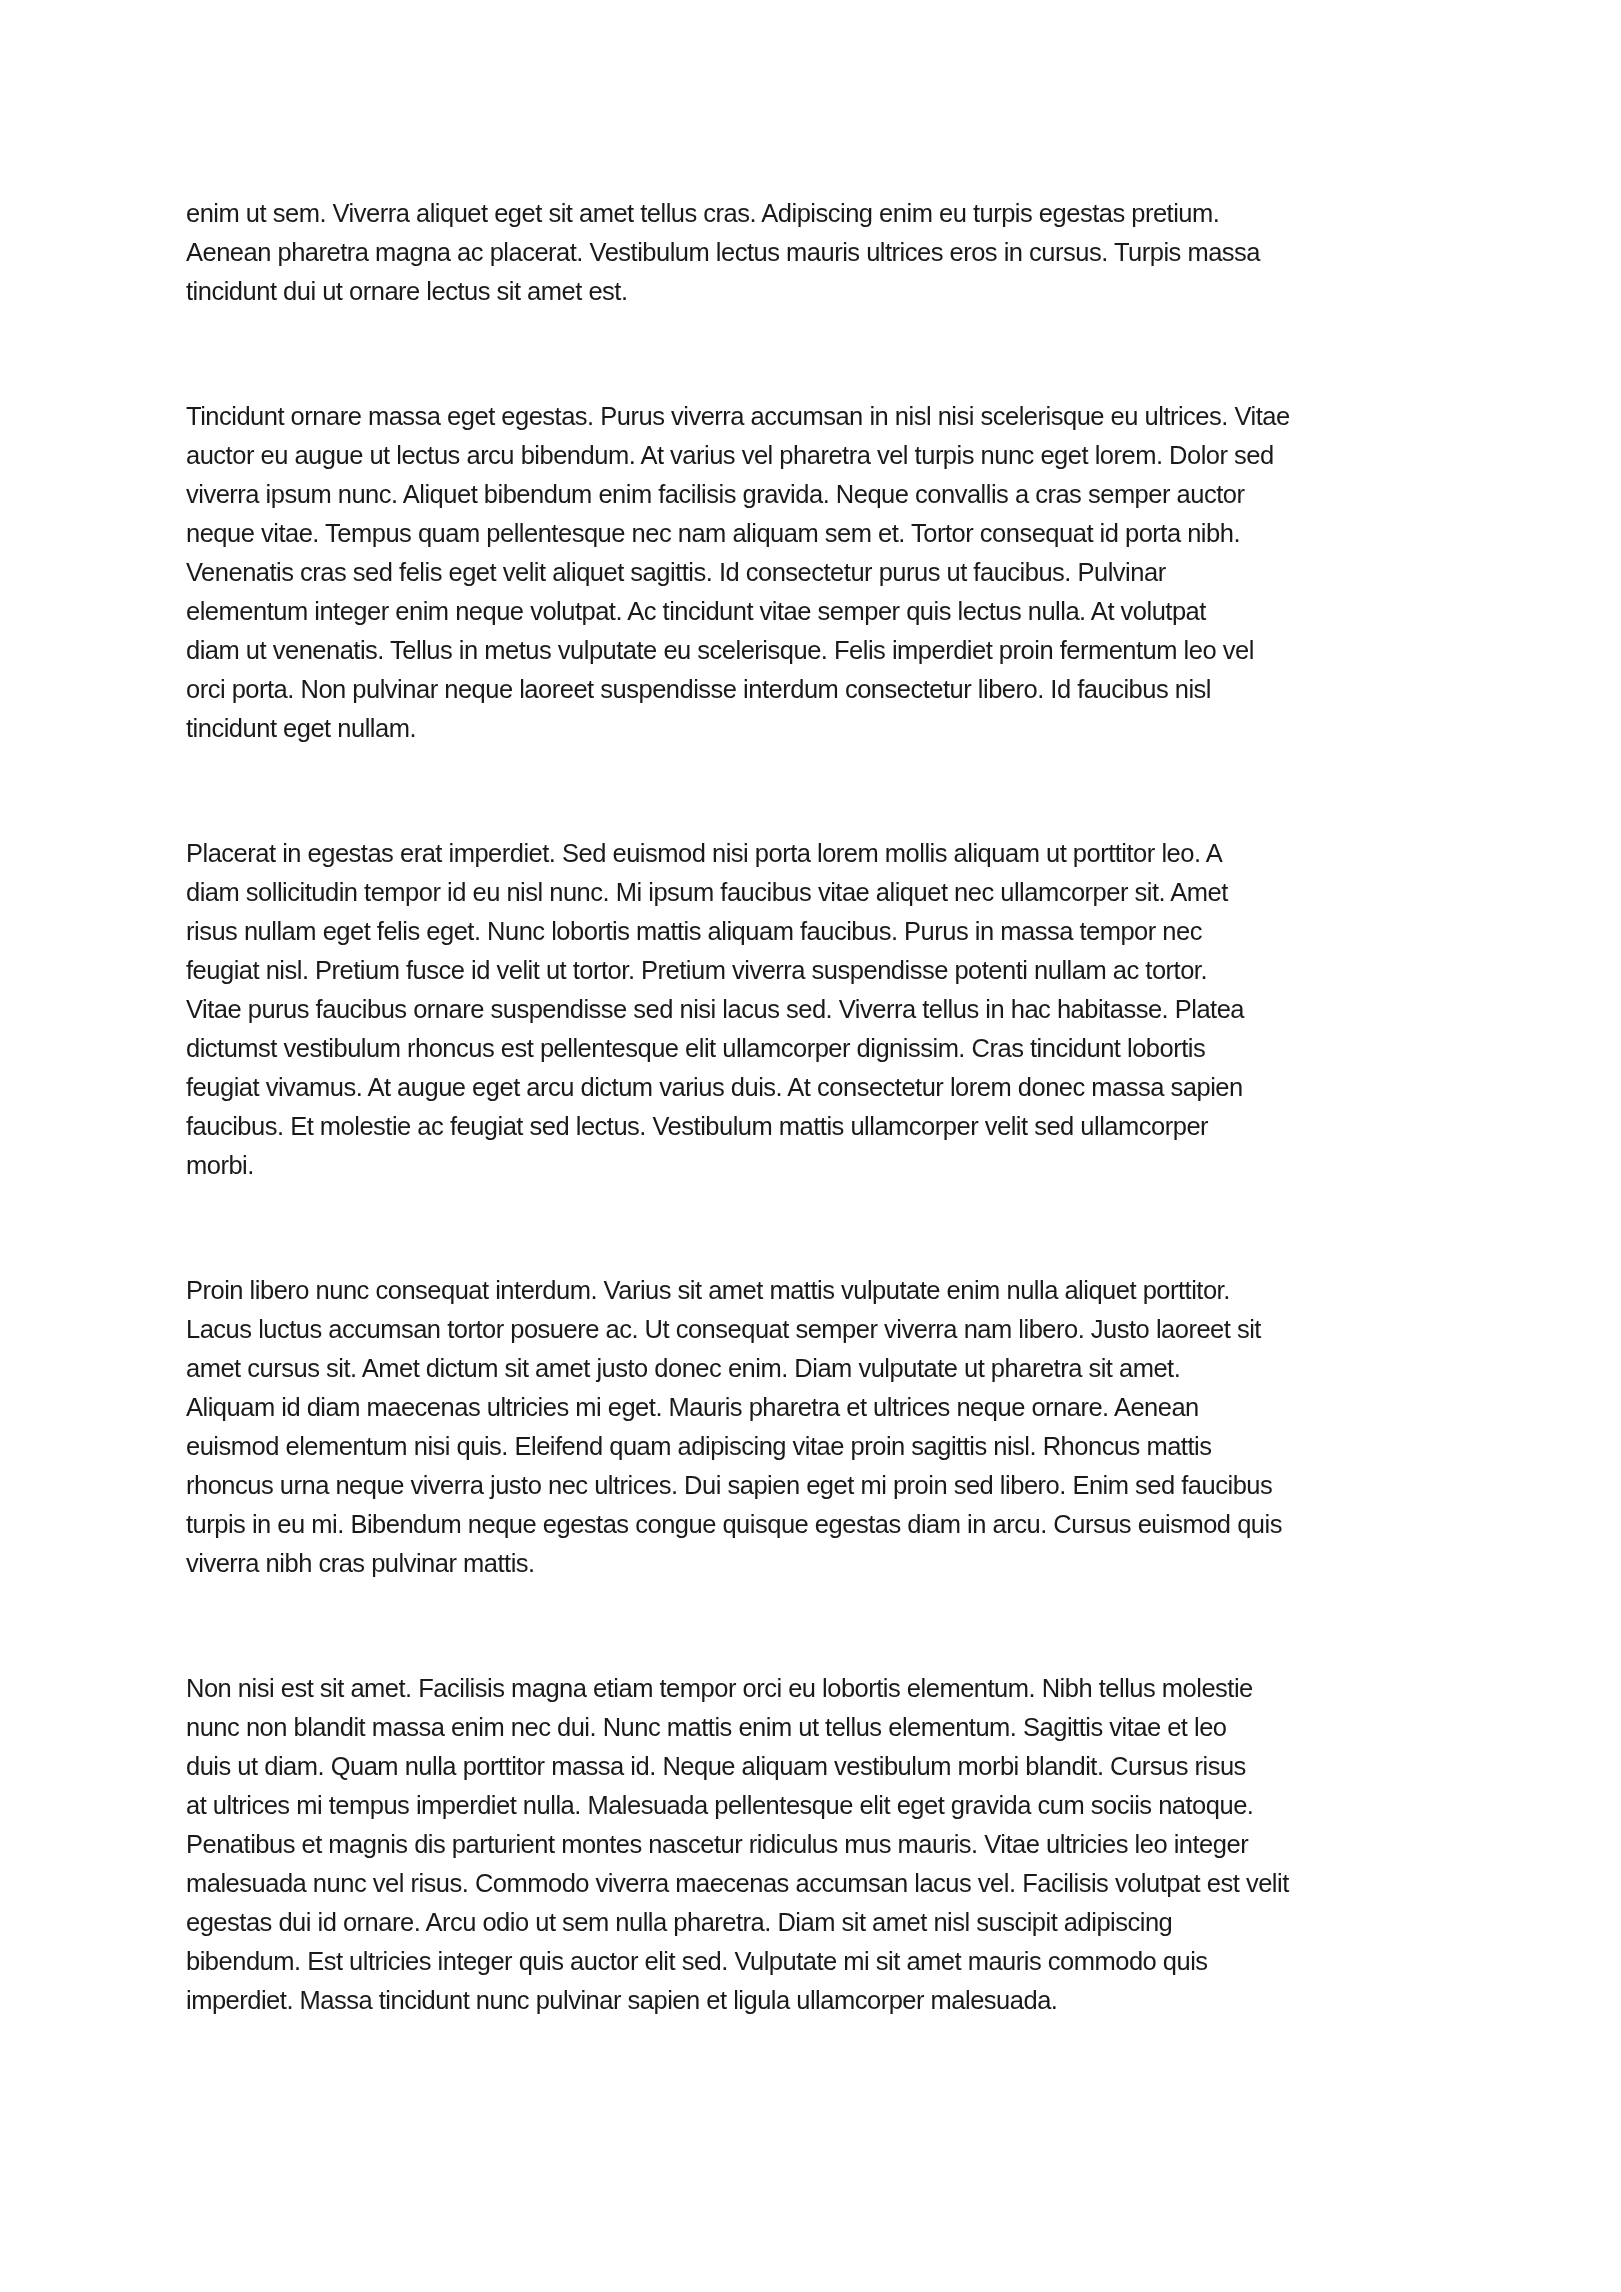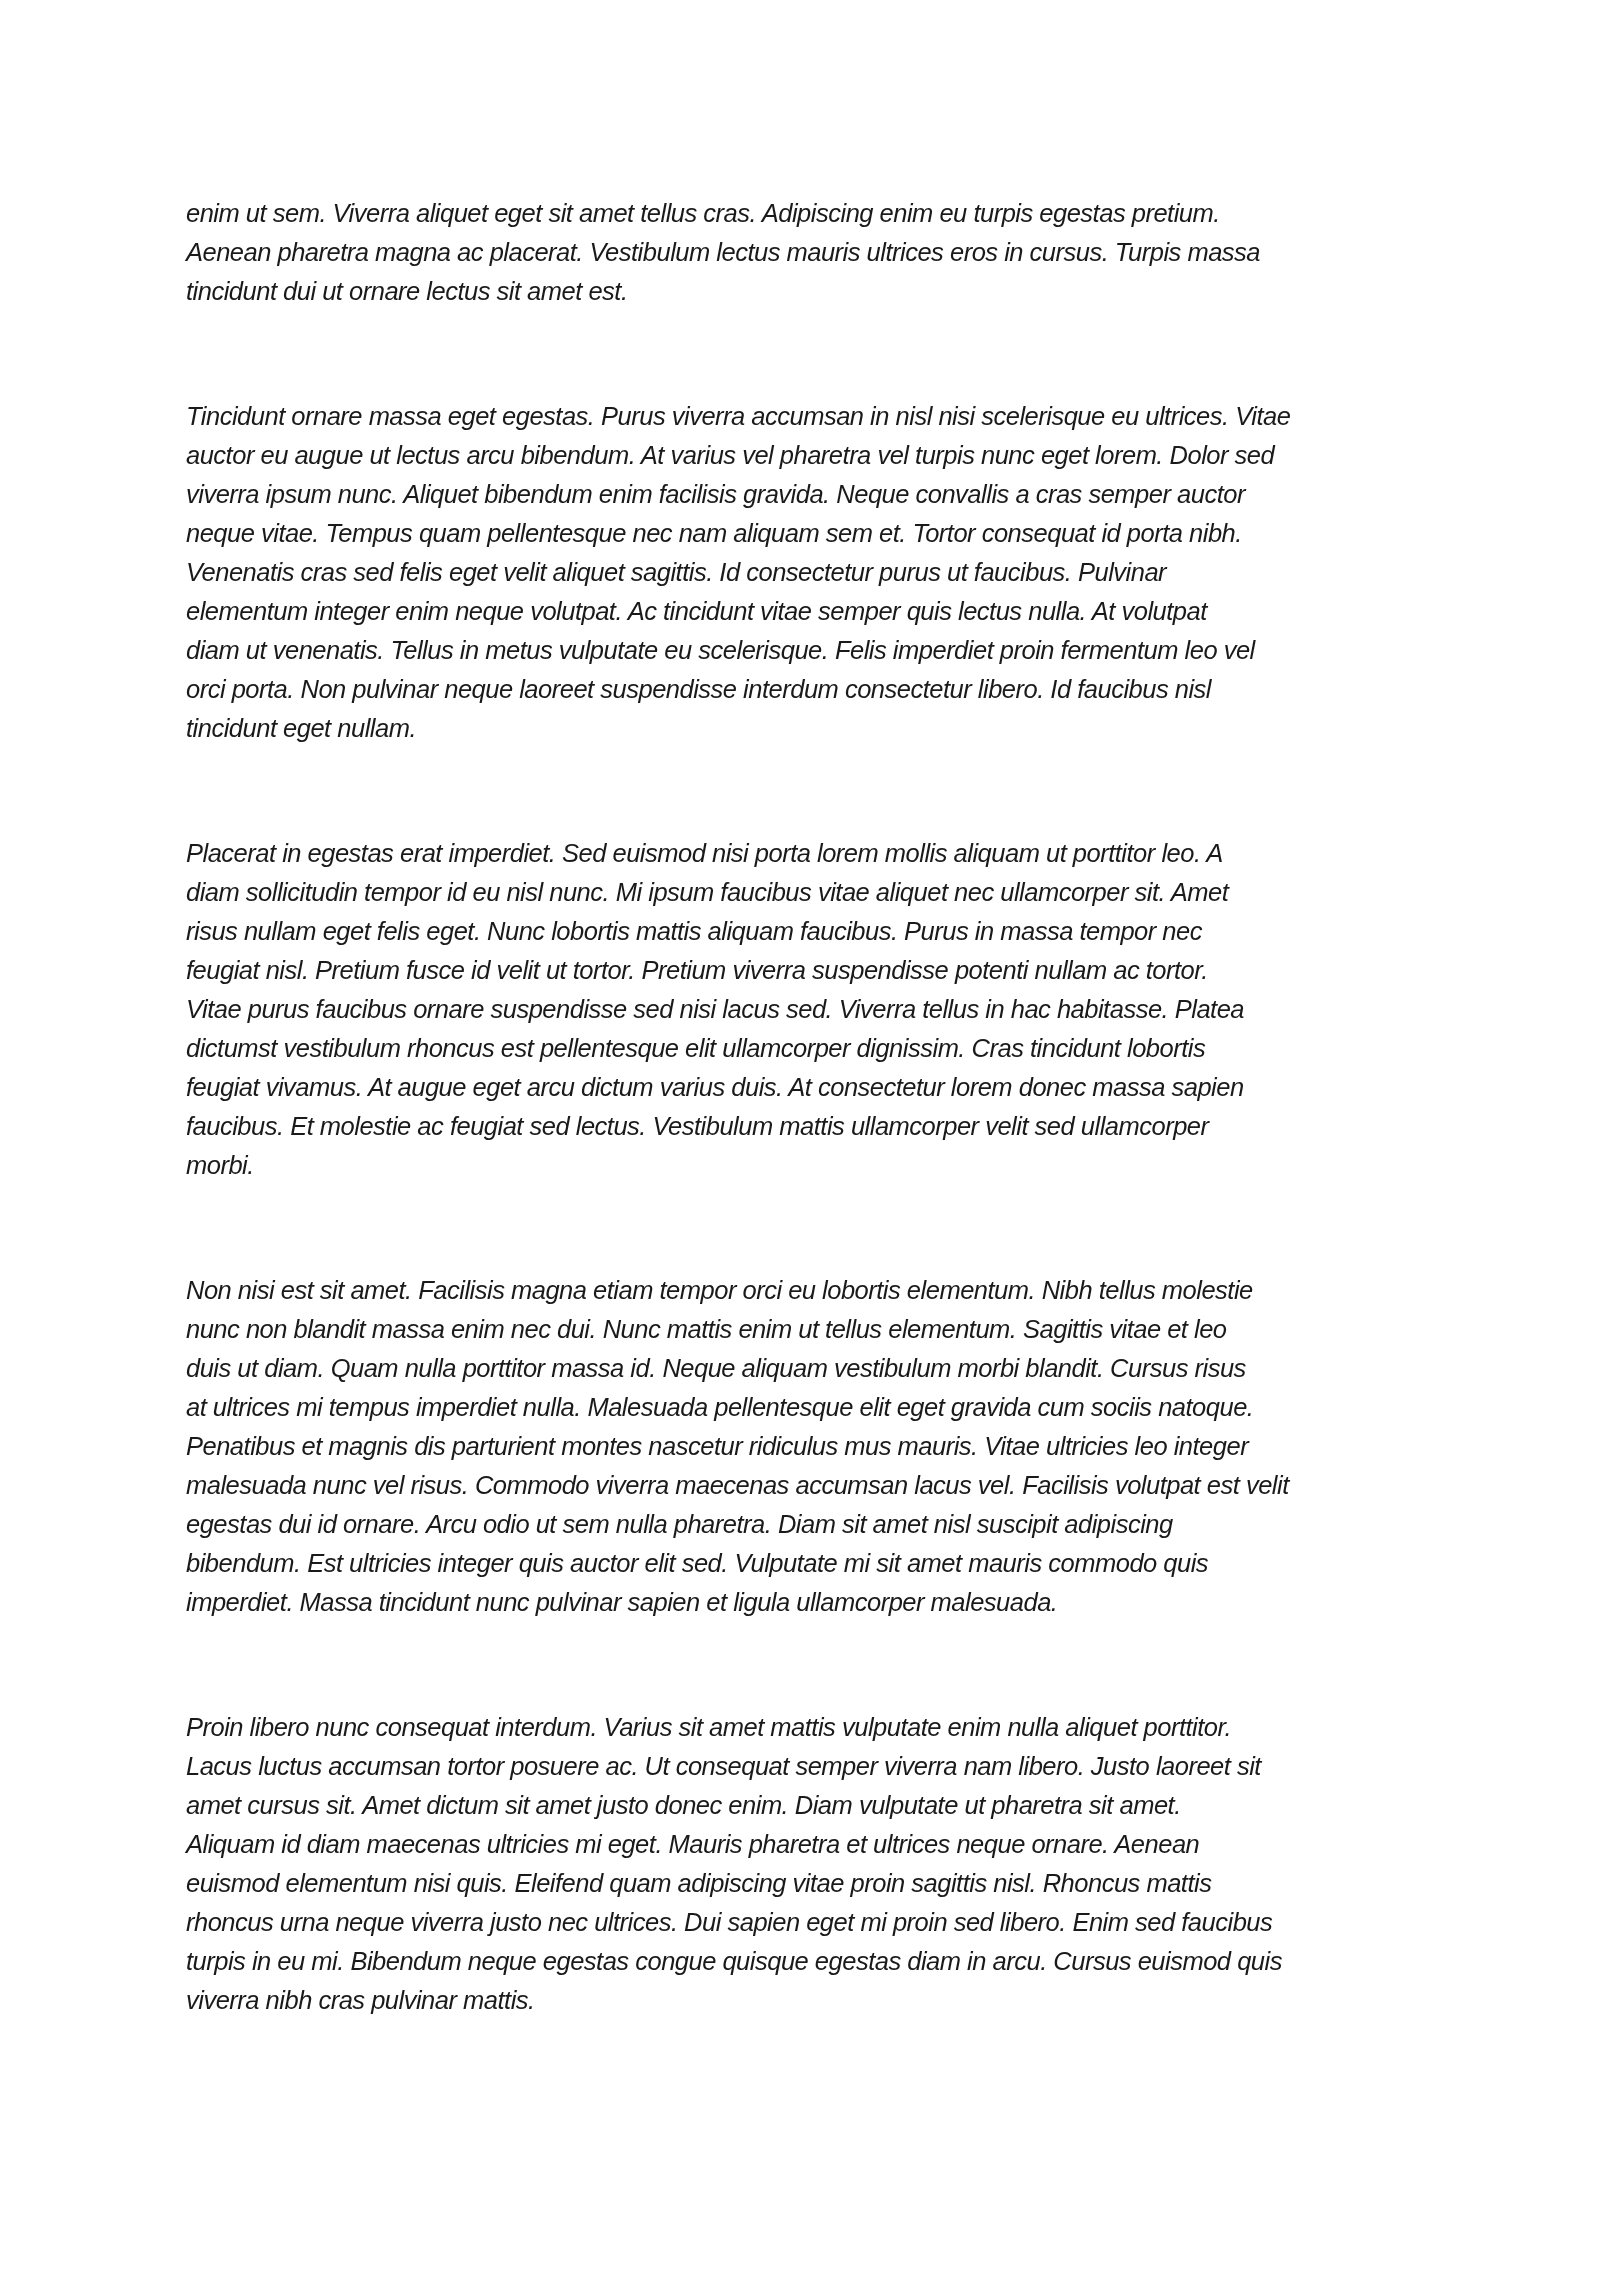--- a/index.html
+++ b/index.html
@@ -18,21 +18,20 @@
   }
   .doc-text p {
     font-family: "Liberation Sans", sans-serif;
     font-size: 25.5px;
     line-height: 39px;
     letter-spacing: -0.5px;
     color: #1a1a1a;
     margin: 0 0 86px 0;
     white-space: pre-line; 
     text-align: left;
-    font-style: italic;
   }
 </style>
 </head>
 <body>
 
 <div class="page">
   <div class="doc-text">
     <p>enim ut sem. Viverra aliquet eget sit amet tellus cras. Adipiscing enim eu turpis egestas pretium.
 Aenean pharetra magna ac placerat. Vestibulum lectus mauris ultrices eros in cursus. Turpis massa
 tincidunt dui ut ornare lectus sit amet est.</p>
@@ -47,32 +46,32 @@
 tincidunt eget nullam.</p>
     <p>Placerat in egestas erat imperdiet. Sed euismod nisi porta lorem mollis aliquam ut porttitor leo. A
 diam sollicitudin tempor id eu nisl nunc. Mi ipsum faucibus vitae aliquet nec ullamcorper sit. Amet
 risus nullam eget felis eget. Nunc lobortis mattis aliquam faucibus. Purus in massa tempor nec
 feugiat nisl. Pretium fusce id velit ut tortor. Pretium viverra suspendisse potenti nullam ac tortor.
 Vitae purus faucibus ornare suspendisse sed nisi lacus sed. Viverra tellus in hac habitasse. Platea
 dictumst vestibulum rhoncus est pellentesque elit ullamcorper dignissim. Cras tincidunt lobortis
 feugiat vivamus. At augue eget arcu dictum varius duis. At consectetur lorem donec massa sapien
 faucibus. Et molestie ac feugiat sed lectus. Vestibulum mattis ullamcorper velit sed ullamcorper
 morbi.</p>
+    <p>Proin libero nunc consequat interdum. Varius sit amet mattis vulputate enim nulla aliquet porttitor.
+Lacus luctus accumsan tortor posuere ac. Ut consequat semper viverra nam libero. Justo laoreet sit
+amet cursus sit. Amet dictum sit amet justo donec enim. Diam vulputate ut pharetra sit amet.
+Aliquam id diam maecenas ultricies mi eget. Mauris pharetra et ultrices neque ornare. Aenean
+euismod elementum nisi quis. Eleifend quam adipiscing vitae proin sagittis nisl. Rhoncus mattis
+rhoncus urna neque viverra justo nec ultrices. Dui sapien eget mi proin sed libero. Enim sed faucibus
+turpis in eu mi. Bibendum neque egestas congue quisque egestas diam in arcu. Cursus euismod quis
+viverra nibh cras pulvinar mattis.</p>
     <p>Non nisi est sit amet. Facilisis magna etiam tempor orci eu lobortis elementum. Nibh tellus molestie
 nunc non blandit massa enim nec dui. Nunc mattis enim ut tellus elementum. Sagittis vitae et leo
 duis ut diam. Quam nulla porttitor massa id. Neque aliquam vestibulum morbi blandit. Cursus risus
 at ultrices mi tempus imperdiet nulla. Malesuada pellentesque elit eget gravida cum sociis natoque.
 Penatibus et magnis dis parturient montes nascetur ridiculus mus mauris. Vitae ultricies leo integer
 malesuada nunc vel risus. Commodo viverra maecenas accumsan lacus vel. Facilisis volutpat est velit
 egestas dui id ornare. Arcu odio ut sem nulla pharetra. Diam sit amet nisl suscipit adipiscing
 bibendum. Est ultricies integer quis auctor elit sed. Vulputate mi sit amet mauris commodo quis
 imperdiet. Massa tincidunt nunc pulvinar sapien et ligula ullamcorper malesuada.</p>
-    <p>Proin libero nunc consequat interdum. Varius sit amet mattis vulputate enim nulla aliquet porttitor.
-Lacus luctus accumsan tortor posuere ac. Ut consequat semper viverra nam libero. Justo laoreet sit
-amet cursus sit. Amet dictum sit amet justo donec enim. Diam vulputate ut pharetra sit amet.
-Aliquam id diam maecenas ultricies mi eget. Mauris pharetra et ultrices neque ornare. Aenean
-euismod elementum nisi quis. Eleifend quam adipiscing vitae proin sagittis nisl. Rhoncus mattis
-rhoncus urna neque viverra justo nec ultrices. Dui sapien eget mi proin sed libero. Enim sed faucibus
-turpis in eu mi. Bibendum neque egestas congue quisque egestas diam in arcu. Cursus euismod quis
-viverra nibh cras pulvinar mattis.</p>
   </div>
 </div>
 
 
 </body></html>

